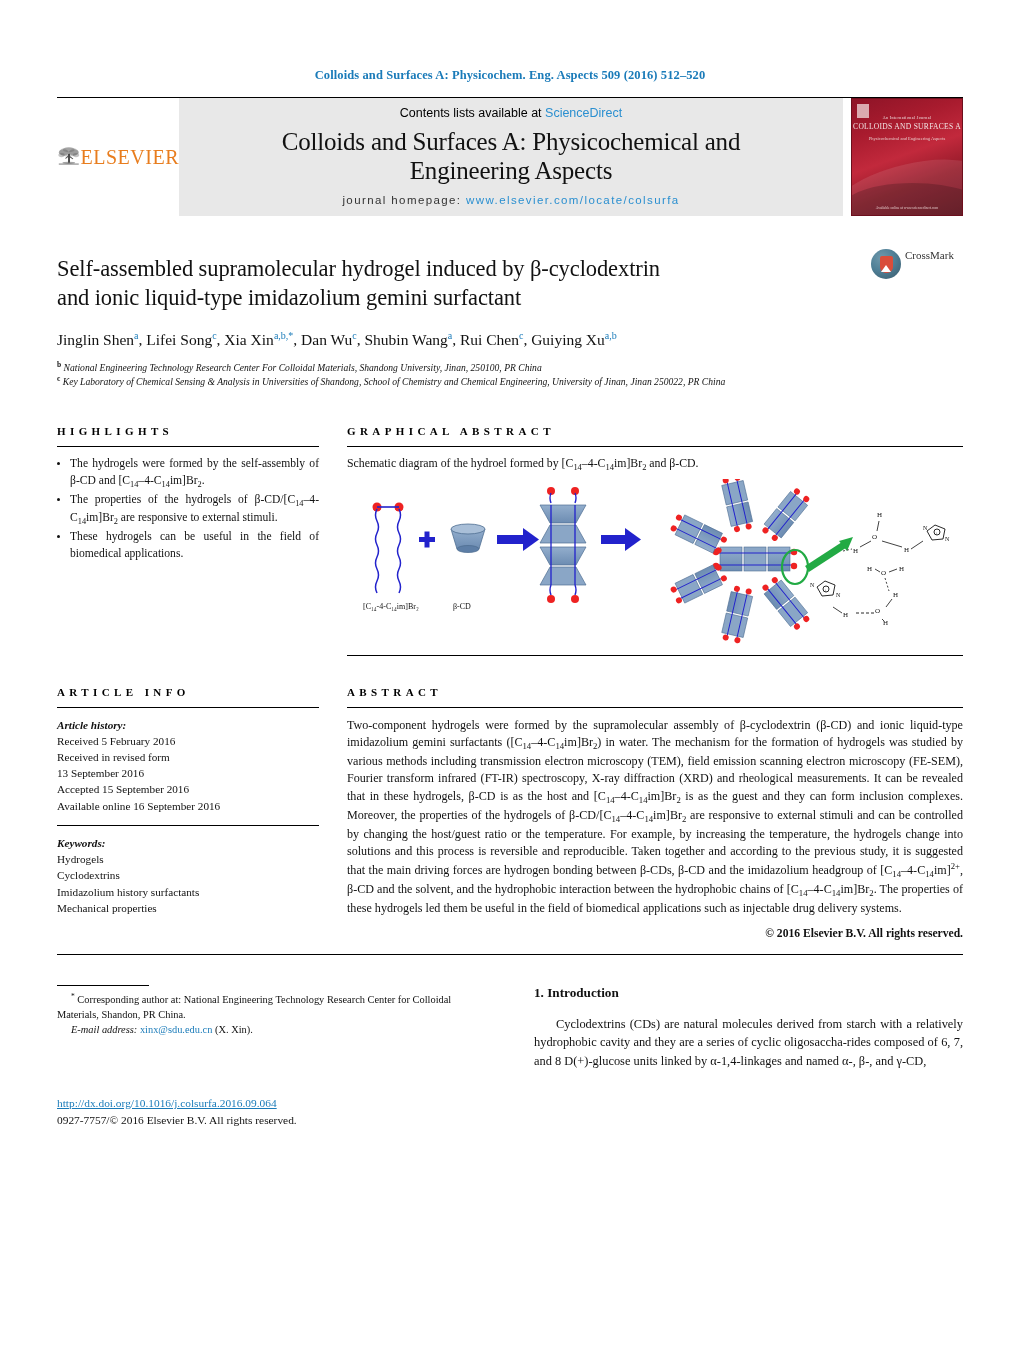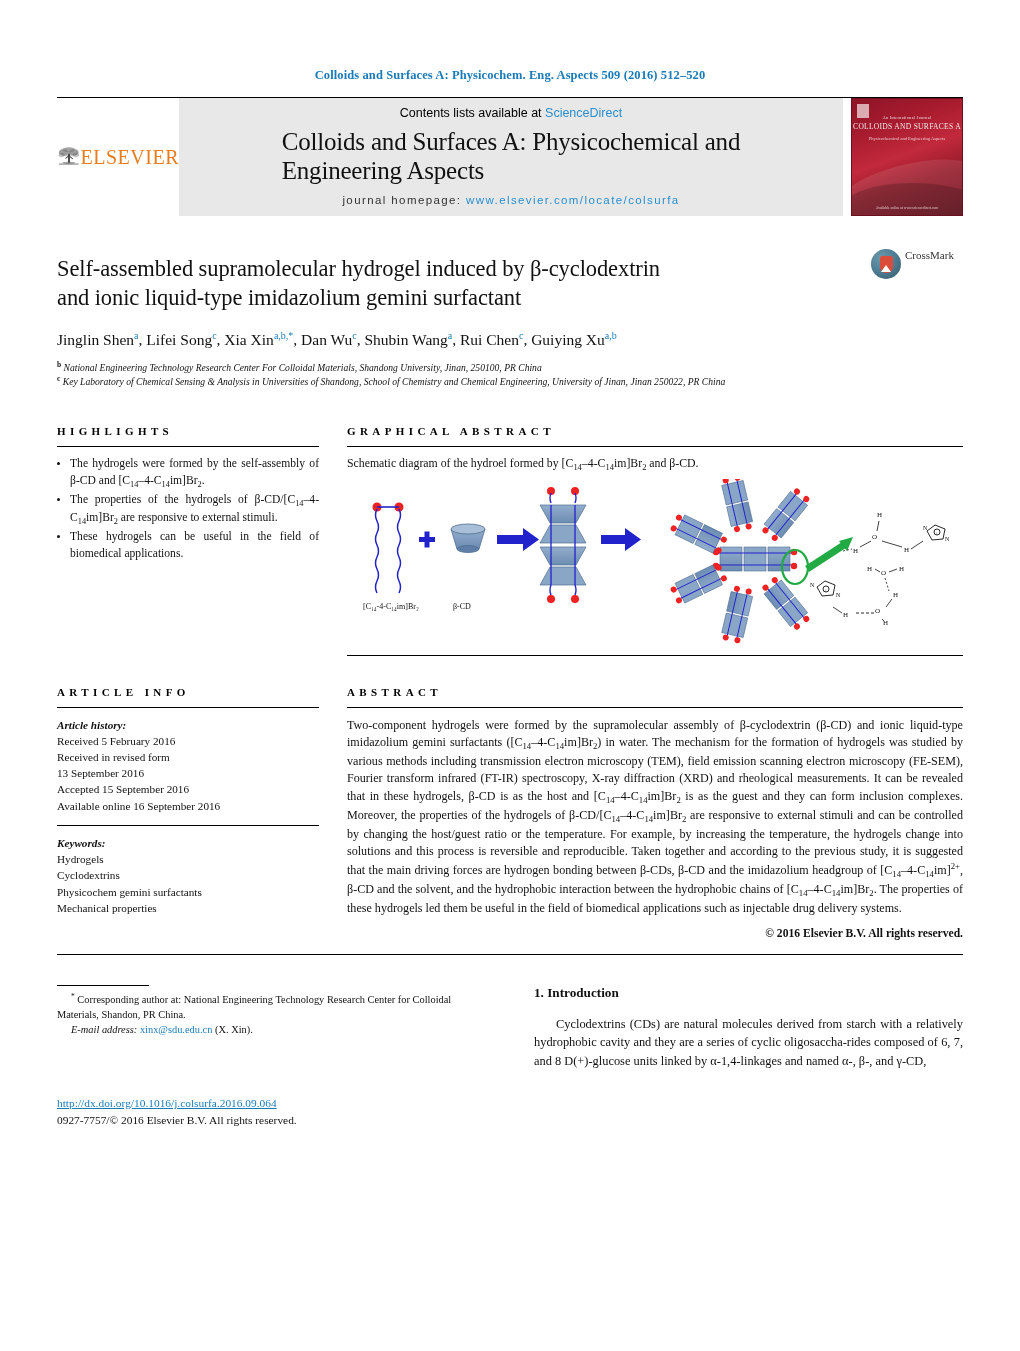--- a/index.html
+++ b/index.html
@@ -77,20 +77,21 @@
     font-family: "Liberation Sans", sans-serif;
     font-size: 12.5px;
     color: #000;
     margin-bottom: 8px;
   }
   .contents-line .sd { color: #2a8fd0; }
   .journal-title {
     font-family: "Liberation Serif", serif;
     font-size: 25px;
     line-height: 1.15;
+    text-align: center;
     color: #111;
     letter-spacing: -0.2px;
   }
   .homepage {
     margin-top: 9px;
     font-family: "Liberation Sans", sans-serif;
     font-size: 11.5px;
     letter-spacing: 1.4px;
     color: #333;
   }
@@ -634,21 +635,21 @@
         <div>Received in revised form</div>
         <div>13 September 2016</div>
         <div>Accepted 15 September 2016</div>
         <div>Available online 16 September 2016</div>
       </div>
       <div class="ai-rule2"></div>
       <div class="ai-block">
         <div class="ai-italic">Keywords:</div>
         <div>Hydrogels</div>
         <div>Cyclodextrins</div>
-        <div>Physicochem gemini surfactants</div>
+        <div>Imidazolium history surfactants</div>
         <div>Mechanical properties</div>
       </div>
     </div>
 
     <div class="col-right">
       <div class="sec-head">ABSTRACT</div>
       <div class="sec-rule"></div>
       <div class="abstract-body">Two-component hydrogels were formed by the supramolecular assembly of β-cyclodextrin (β-CD) and ionic liquid-type imidazolium gemini surfactants ([C<sub>14</sub>–4-C<sub>14</sub>im]Br<sub>2</sub>) in water. The mechanism for the formation of hydrogels was studied by various methods including transmission electron microscopy (TEM), field emission scanning electron microscopy (FE-SEM), Fourier transform infrared (FT-IR) spectroscopy, X-ray diffraction (XRD) and rheological measurements. It can be revealed that in these hydrogels, β-CD is as the host and [C<sub>14</sub>–4-C<sub>14</sub>im]Br<sub>2</sub> is as the guest and they can form inclusion complexes. Moreover, the properties of the hydrogels of β-CD/[C<sub>14</sub>–4-C<sub>14</sub>im]Br<sub>2</sub> are responsive to external stimuli and can be controlled by changing the host/guest ratio or the temperature. For example, by increasing the temperature, the hydrogels change into solutions and this process is reversible and reproducible. Taken together and according to the previous study, it is suggested that the main driving forces are hydrogen bonding between β-CDs, β-CD and the imidazolium headgroup of [C<sub>14</sub>–4-C<sub>14</sub>im]<sup>2+</sup>, β-CD and the solvent, and the hydrophobic interaction between the hydrophobic chains of [C<sub>14</sub>–4-C<sub>14</sub>im]Br<sub>2</sub>. The properties of these hydrogels led them be useful in the field of biomedical applications such as injectable drug delivery systems.</div>
       <div class="copyright">© 2016 Elsevier B.V. All rights reserved.</div>
     </div>

